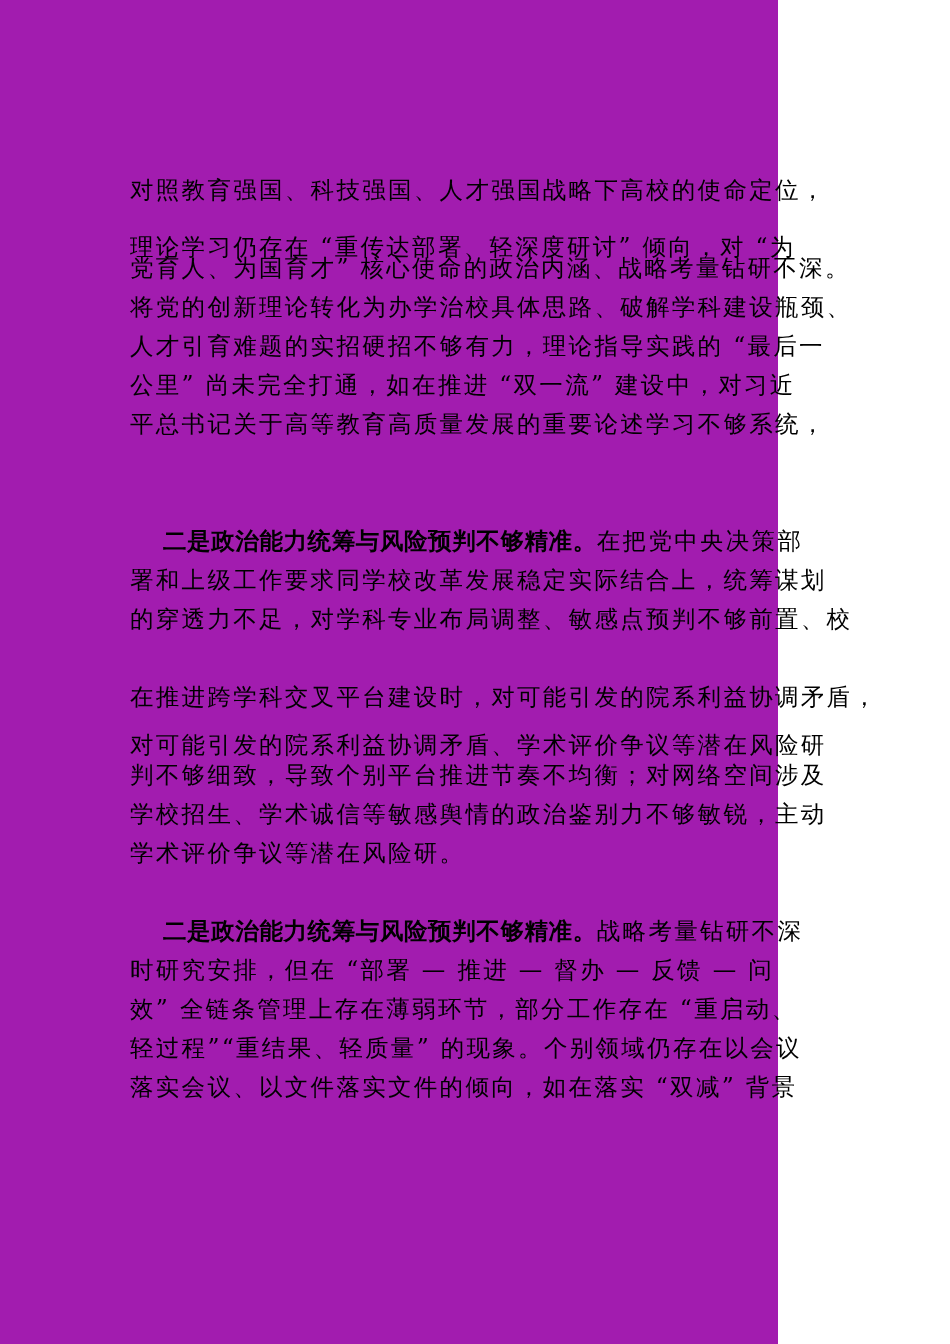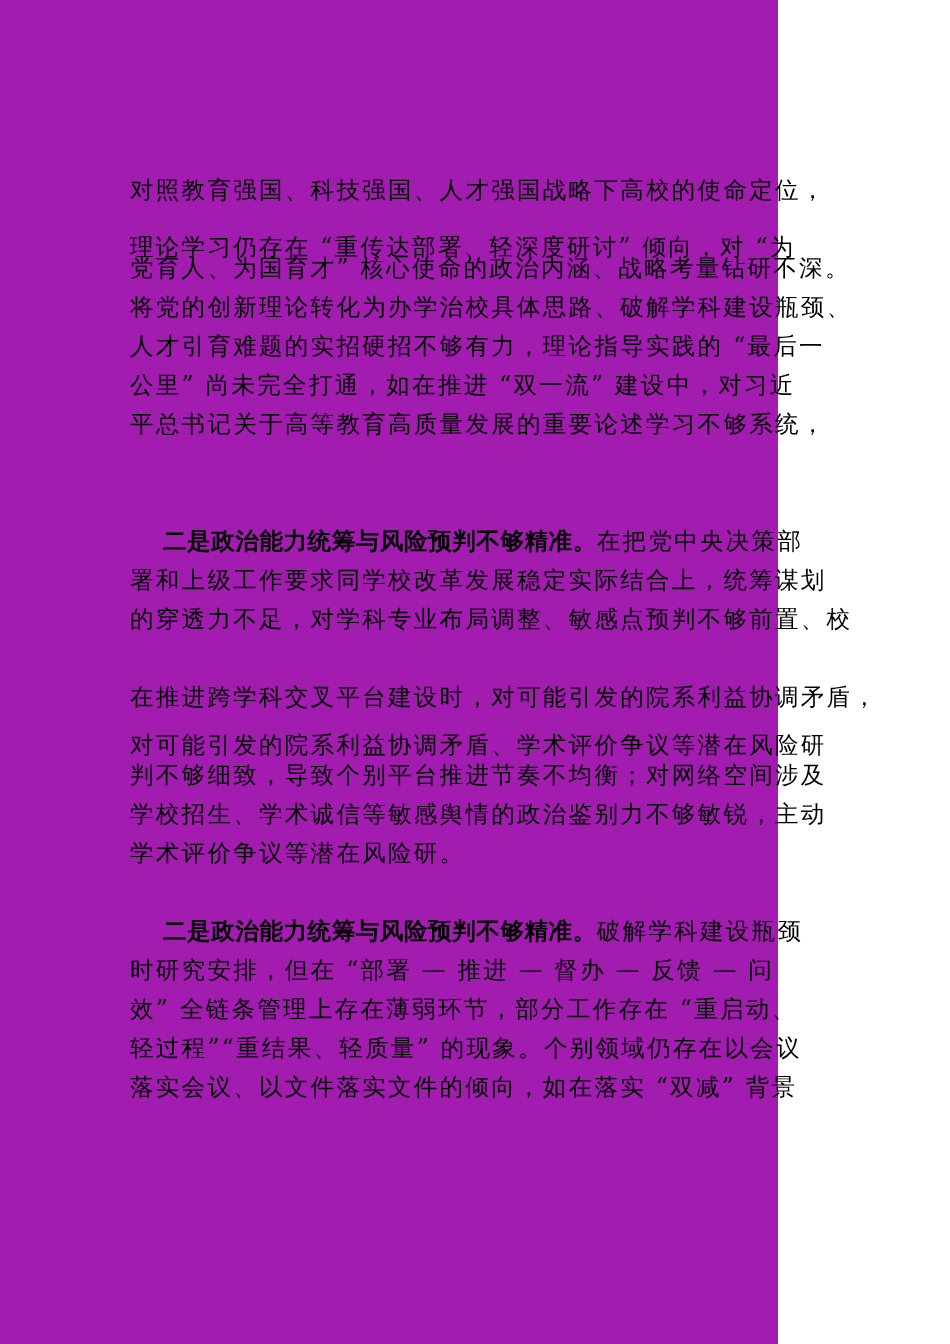--- a/index.html
+++ b/index.html
@@ -57,20 +57,20 @@
   </div>
   <div class="line" style="top:561px">署和上级工作要求同学校改革发展稳定实际结合上，统筹谋划</div>
   <div class="line" style="top:600px">的穿透力不足，对学科专业布局调整、敏感点预判不够前置、校</div>
   <div class="line" style="top:678px">在推进跨学科交叉平台建设时，对可能引发的院系利益协调矛盾，</div>
   <div class="line" style="top:726px">对可能引发的院系利益协调矛盾、学术评价争议等潜在风险研</div>
   <div class="line" style="top:756px">判不够细致，导致个别平台推进节奏不均衡；对网络空间涉及</div>
   <div class="line" style="top:795px">学校招生、学术诚信等敏感舆情的政治鉴别力不够敏锐，主动</div>
   <div class="line" style="top:834px">学术评价争议等潜在风险研。</div>
 
   <div class="line indent" style="top:912px">
-    <span class="bold">二是政治能力统筹与风险预判不够精准。</span><span>破解学科建设瓶颈</span>
+    <span class="bold">二是政治能力统筹与风险预判不够精准。</span><span>战略考量钻研不深</span>
   </div>
   <div class="line" style="top:951px">时研究安排，但在 “部署 — 推进 — 督办 — 反馈 — 问</div>
   <div class="line" style="top:990px">效” 全链条管理上存在薄弱环节，部分工作存在 “重启动、</div>
   <div class="line" style="top:1029px">轻过程”“重结果、轻质量” 的现象。个别领域仍存在以会议</div>
   <div class="line" style="top:1068px">落实会议、以文件落实文件的倾向，如在落实 “双减” 背景</div>
 
 </div>
 
 </body></html>

